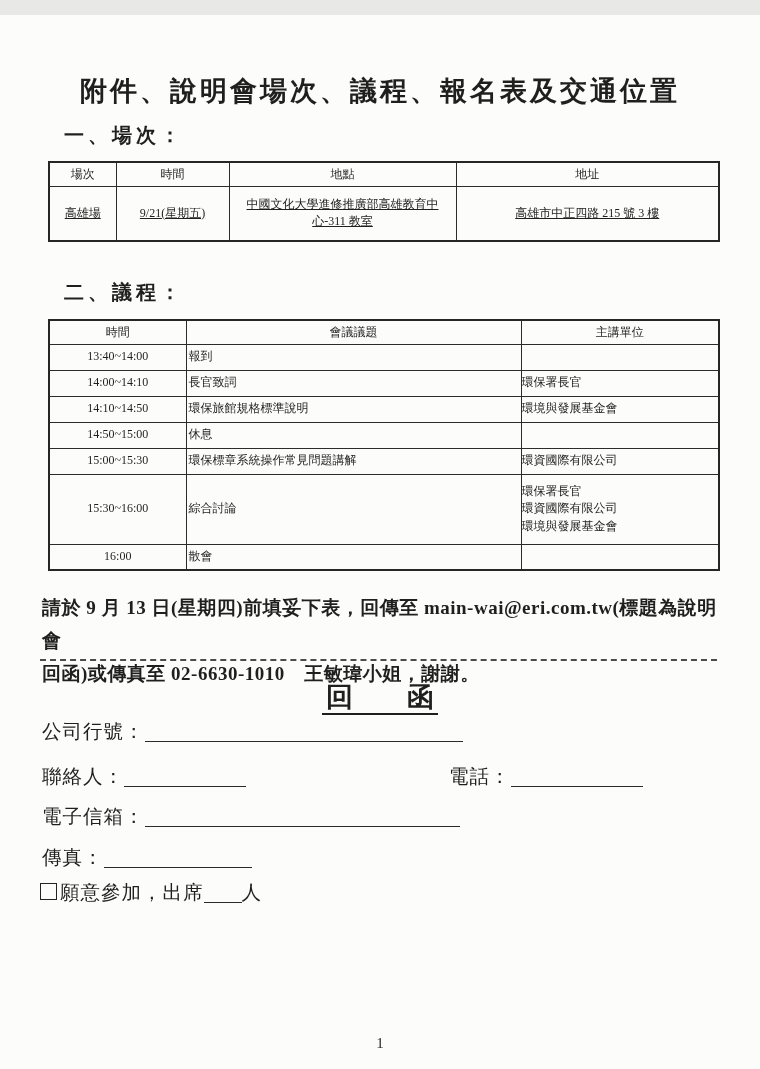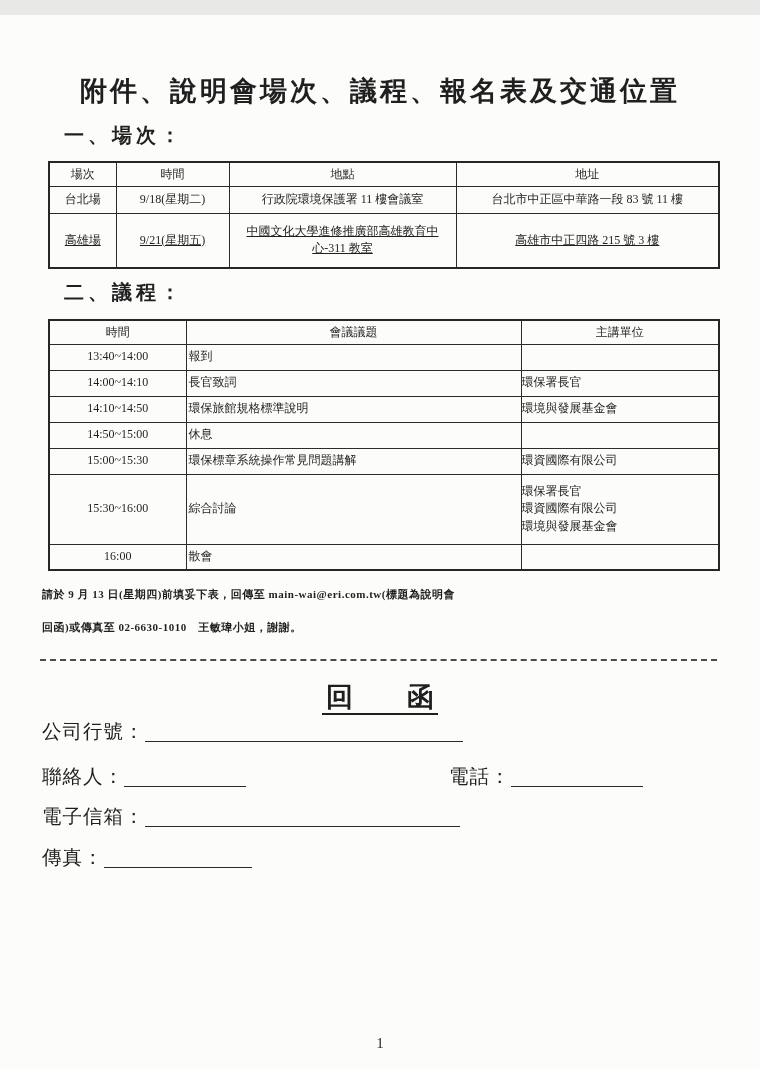--- a/index.html
+++ b/index.html
@@ -37,22 +37,22 @@
   th{text-align:center;}
   .h26{height:24px;}
   .h29{height:27px;}
   .h57{height:55px;text-decoration:underline;}
   .h28{height:26px;}
   .h72{height:70px;}
   .c{text-align:center;}
   .l{text-align:left;padding-left:2px;}
   .speaker{text-align:left;padding-left:0;white-space:pre-line;}
   .note{
-    position:absolute;left:42px;top:563px;width:680px;
-    font-size:11px;font-weight:bold;line-height:33px;letter-spacing:0.5px;
+    position:absolute;left:42px;top:576px;width:680px;
+    font-size:19px;font-weight:bold;line-height:33px;letter-spacing:0.5px;
   }
   .dashline{
     position:absolute;left:40px;top:644px;width:677px;height:0;
     border-top:2.5px dashed #4c4c4c;
   }
   .reply-title{
     position:absolute;left:0;top:664px;width:760px;text-align:center;
     font-size:27px;font-weight:bold;
   }
   .reply-title span{border-bottom:2.5px solid #1f1f1f;padding:0 4px 1px 4px;}
@@ -95,26 +95,20 @@
         <col style="width:227px">
         <col style="width:263px">
       </colgroup>
     <tbody>
         <tr class="h26">
       <th>場次</th>
       <th>時間</th>
       <th>地點</th>
       <th>地址</th>
     </tr>
-    <tr class="h29">
-      <td class="c">台北場</td>
-      <td class="c">9/18(星期二)</td>
-      <td class="c">行政院環境保護署 11 樓會議室</td>
-      <td class="c">台北市中正區中華路一段 83 號 11 樓</td>
-    </tr>
     <tr class="h57">
       <td class="c">高雄場</td>
       <td class="c">9/21(星期五)</td>
       <td class="c">中國文化大學進修推廣部高雄教育中心-311 教室</td>
       <td class="c">高雄市中正四路 215 號 3 樓</td>
     </tr>
   </tbody>
     </table>
 
   <div class="sec-heading" id="agenda-heading">二、議程：</div>
@@ -193,16 +187,19 @@
   </div>
 
   <div class="frow" id="row-email">
     <span>電子信箱：</span><span class="blank w315"></span>
   </div>
 
   <div class="frow" id="row-fax">
     <span>傳真：</span><span class="blank w148"></span>
   </div>
 
+  <div class="frow" id="row-attend">
+    <span class="checkbox"></span><span>願意參加，出席</span><span class="blank w38"></span><span>人</span>
+  </div>
 
   <div class="page-number">1</div>
 
 </div>
 
 </body></html>

